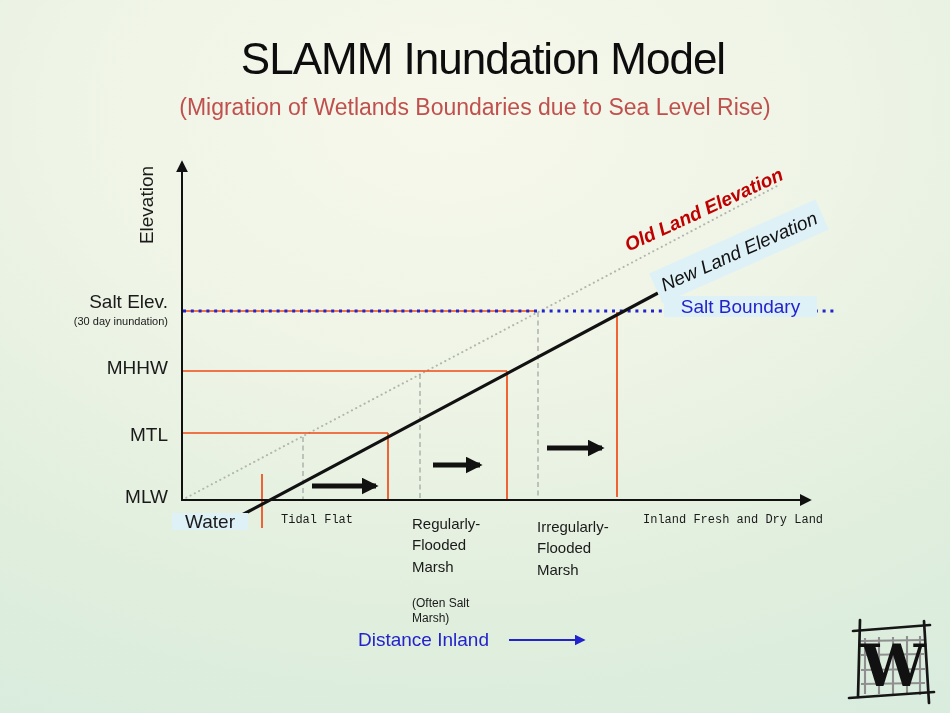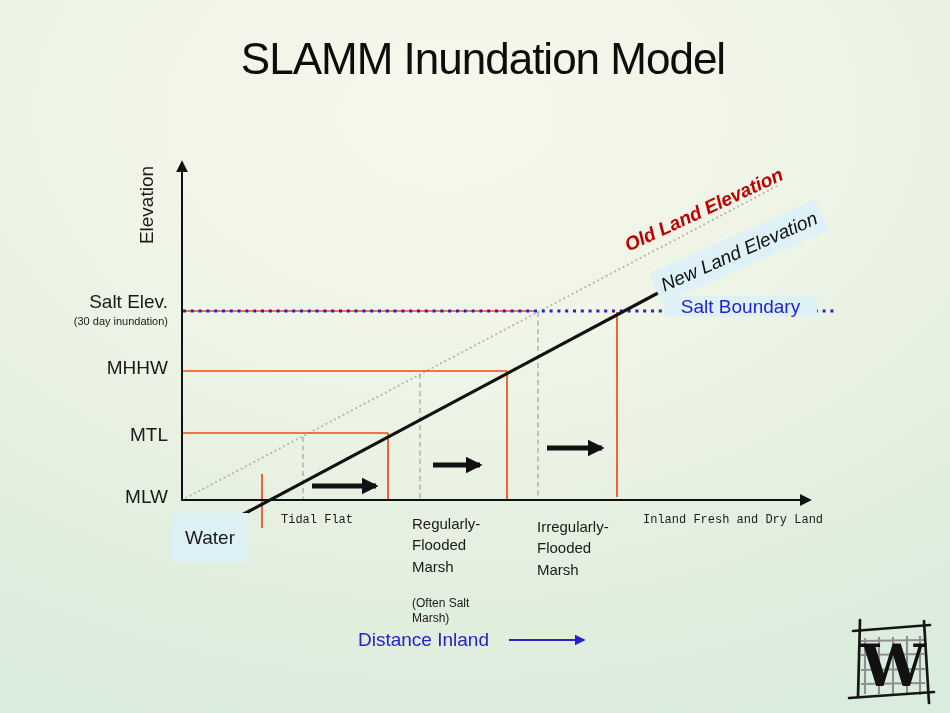--- a/index.html
+++ b/index.html
@@ -24,21 +24,21 @@
   .yaxis-title{
     left:88px;top:193px;width:120px;height:24px;text-align:center;
     font-size:19px;transform:rotate(-90deg);transform-origin:center;
   }
   .tick{right:782px;text-align:right;font-size:19px;white-space:nowrap;}
   .tick .note{font-size:11px;margin-top:2px;}
   .bluebox{
     background:#def1f7;display:flex;align-items:center;justify-content:center;
     box-shadow:0 0 0 0 transparent;
   }
-  .water-box{left:172px;top:513px;width:76px;height:49px;font-size:19px;}
+  .water-box{left:172px;top:513px;width:76px;height:17px;font-size:19px;}
   .zone{font-size:12px;white-space:nowrap;font-family:Liberation Mono, monospace;}
   .zone-multi{font-size:15px;line-height:1.42;white-space:pre-line;}
   .zone-note{font-size:12px;line-height:1.3;white-space:pre-line;margin-top:19px;}
   .old-land{
     left:615px;top:199px;width:178px;text-align:center;
     font-size:19px;font-style:italic;font-weight:600;color:#c00000;
     transform:rotate(-25deg);transform-origin:center;white-space:nowrap;
   }
   .new-land{
     left:648px;top:235px;width:182px;height:33px;
@@ -92,20 +92,21 @@
     <line x1="181" y1="500" x2="810" y2="500" stroke="#111" stroke-width="2" marker-end="url(#mAxis)"></line>
 
     <line x1="312" y1="486" x2="376" y2="486" stroke="#111" stroke-width="5" marker-end="url(#mHead)"></line>
     <line x1="433" y1="465" x2="480" y2="465" stroke="#111" stroke-width="5" marker-end="url(#mHead)"></line>
     <line x1="547" y1="448" x2="602" y2="448" stroke="#111" stroke-width="5" marker-end="url(#mHead)"></line>
 
     <line x1="509" y1="640" x2="584" y2="640" stroke="#2323cc" stroke-width="2" marker-end="url(#mBlue)"></line>
   </svg>
 
   <div class="abs title">SLAMM Inundation Model</div>
+  <div class="abs subtitle">(Migration of Wetlands Boundaries due to Sea Level Rise)</div>
 
   <div class="abs yaxis-title">Elevation</div>
 
   <div class="abs tick" style="top:291px;">
     <div>Salt Elev.</div>
     <div class="note">(30 day inundation)</div>
   </div>
   <div class="abs tick" style="top:357px;">MHHW</div>
   <div class="abs tick" style="top:424px;">MTL</div>
   <div class="abs tick" style="top:486px;">MLW</div>

